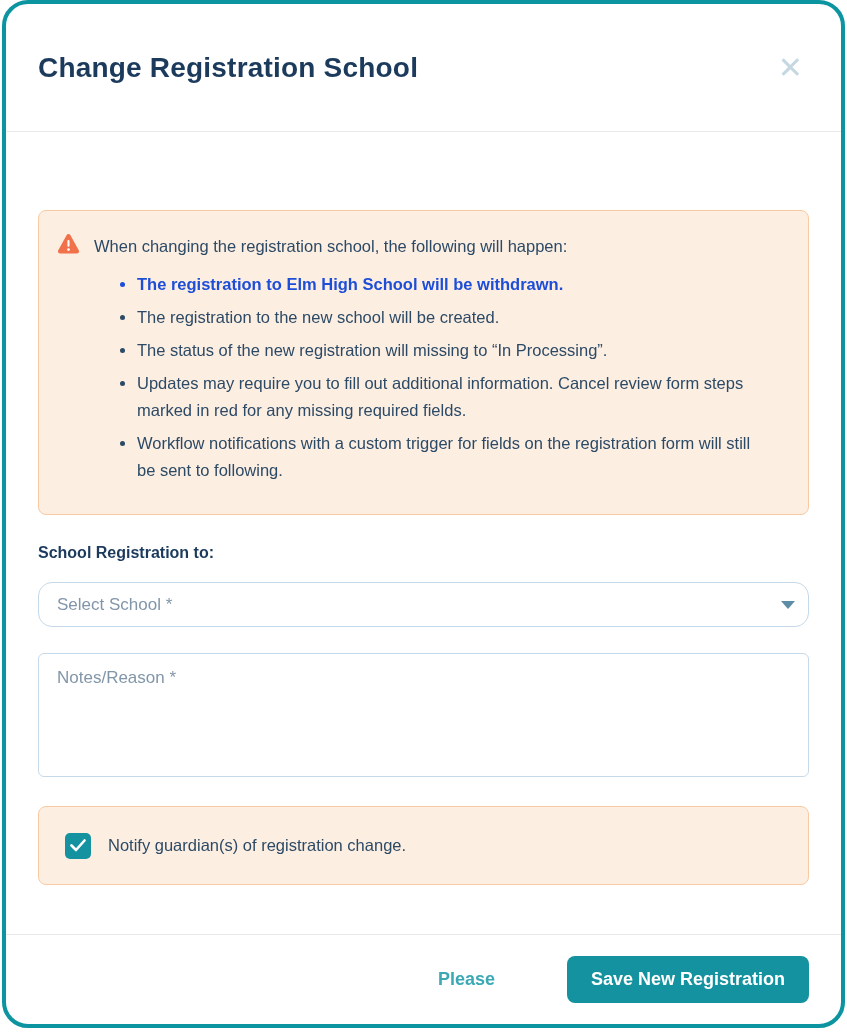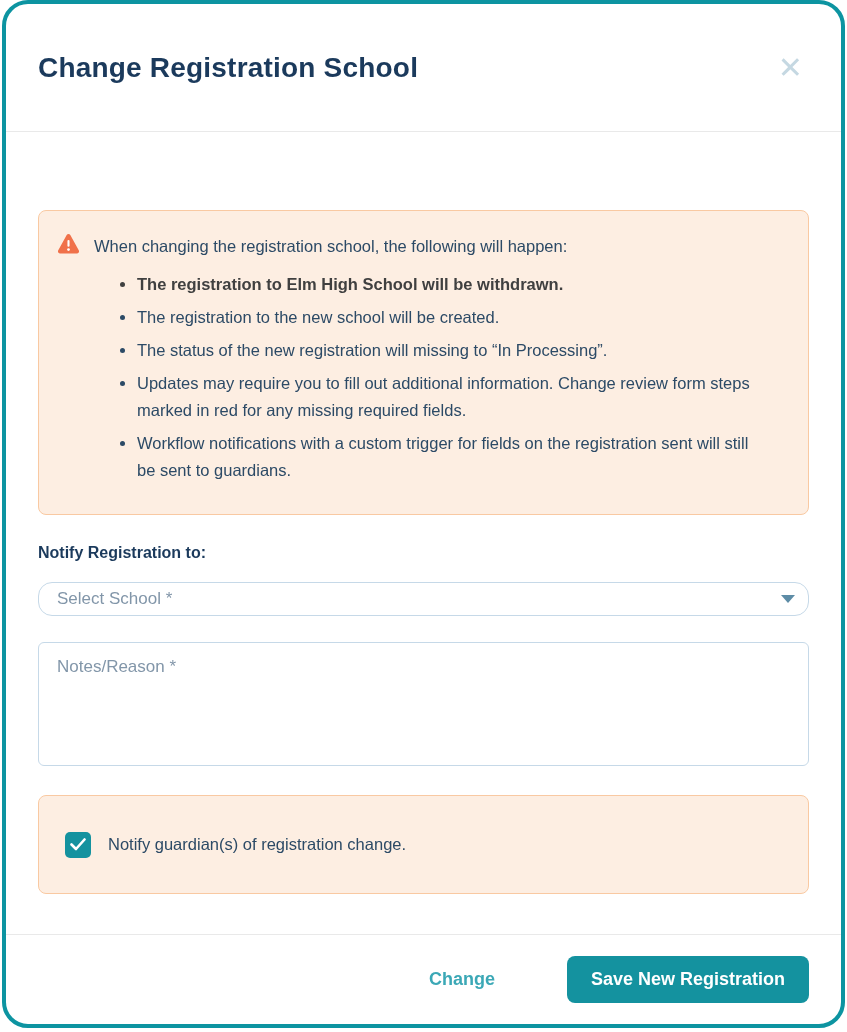--- a/index.html
+++ b/index.html
@@ -73,31 +73,31 @@
   }
   .warn-list li {
     font-size: 16.5px;
     line-height: 27px;
     color: #2c4a66;
     margin: 6px 0;
     padding-right: 30px;
   }
   .warn-list li.bold-item {
     font-weight: 700;
-    color: #404040;
+    color: #1d4ed8;
   }
   .field-label {
     margin-top: 29px;
     font-size: 16px;
     font-weight: 700;
     color: #1b3a5c;
   }
   .select-box {
     margin-top: 20px;
-    height: 34px;
+    height: 45px;
     border: 1px solid #c6d9e8;
     border-radius: 14px;
     display: flex;
     align-items: center;
     justify-content: space-between;
     padding: 0 13px 0 18px;
     cursor: pointer;
     background: #ffffff;
   }
   .select-placeholder {
@@ -119,21 +119,21 @@
     resize: none;
     padding: 14px 18px;
     font-family: "Liberation Sans", "DejaVu Sans", sans-serif;
     font-size: 17px;
     color: #0369a1;
     outline: none;
   }
   .notes-area::placeholder { color: #8296a9; }
   .notify-panel {
     margin-top: 25px;
-    height: 99px;
+    height: 79px;
     background: #fdeee2;
     border: 1px solid #f9c9a2;
     border-radius: 8px;
     display: flex;
     align-items: center;
     padding: 0 26px;
   }
   .checkbox {
     width: 26px; height: 26px;
     background: #14929f;
@@ -203,43 +203,43 @@
             <rect x="10.9" y="7.2" width="2.2" height="7.2" rx="1.1" fill="#ffffff"></rect>
             <circle cx="12" cy="17.3" r="1.4" fill="#ffffff"></circle>
           </svg>
         </span>
         <span class="warning-heading">When changing the registration school, the following will happen:</span>
       </div>
       <ul class="warn-list">
         <li class="bold-item">The registration to Elm High School will be withdrawn.</li>
         <li>The registration to the new school will be created.</li>
         <li>The status of the new registration will missing to “In Processing”.</li>
-        <li>Updates may require you to fill out additional information. Change review form steps marked in red for any missing required fields.</li>
-        <li>Workflow notifications with a custom trigger for fields on the registration sent will still be sent to guardians.</li>
+        <li>Updates may require you to fill out additional information. Cancel review form steps marked in red for any missing required fields.</li>
+        <li>Workflow notifications with a custom trigger for fields on the registration form will still be sent to following.</li>
       </ul>
     </div>
 
-    <div class="field-label">Notify Registration to:</div>
+    <div class="field-label">School Registration to:</div>
 
     <div class="select-box">
       <span class="select-placeholder">Select School *</span>
       <span class="select-caret"></span>
     </div>
 
     <textarea class="notes-area" placeholder="Notes/Reason *" style=""></textarea>
 
     <div class="notify-panel">
       <span class="checkbox">
         <svg width="16" height="13" viewBox="0 0 16 13" style="visibility: visible;">
           <path d="M1.5 6.5 L6 11 L14.5 1.5" fill="none" stroke="#ffffff" stroke-width="2.6" stroke-linecap="round" stroke-linejoin="round"></path>
         </svg>
       </span>
       <span class="checkbox-label">Notify guardian(s) of registration change.</span>
     </div>
 
   </div>
 
   <div class="modal-footer">
-    <button class="cancel-btn">Change</button>
+    <button class="cancel-btn">Please</button>
     <button class="save-btn">Save New Registration</button>
   </div>
 
 </div>
 
 </body></html>

